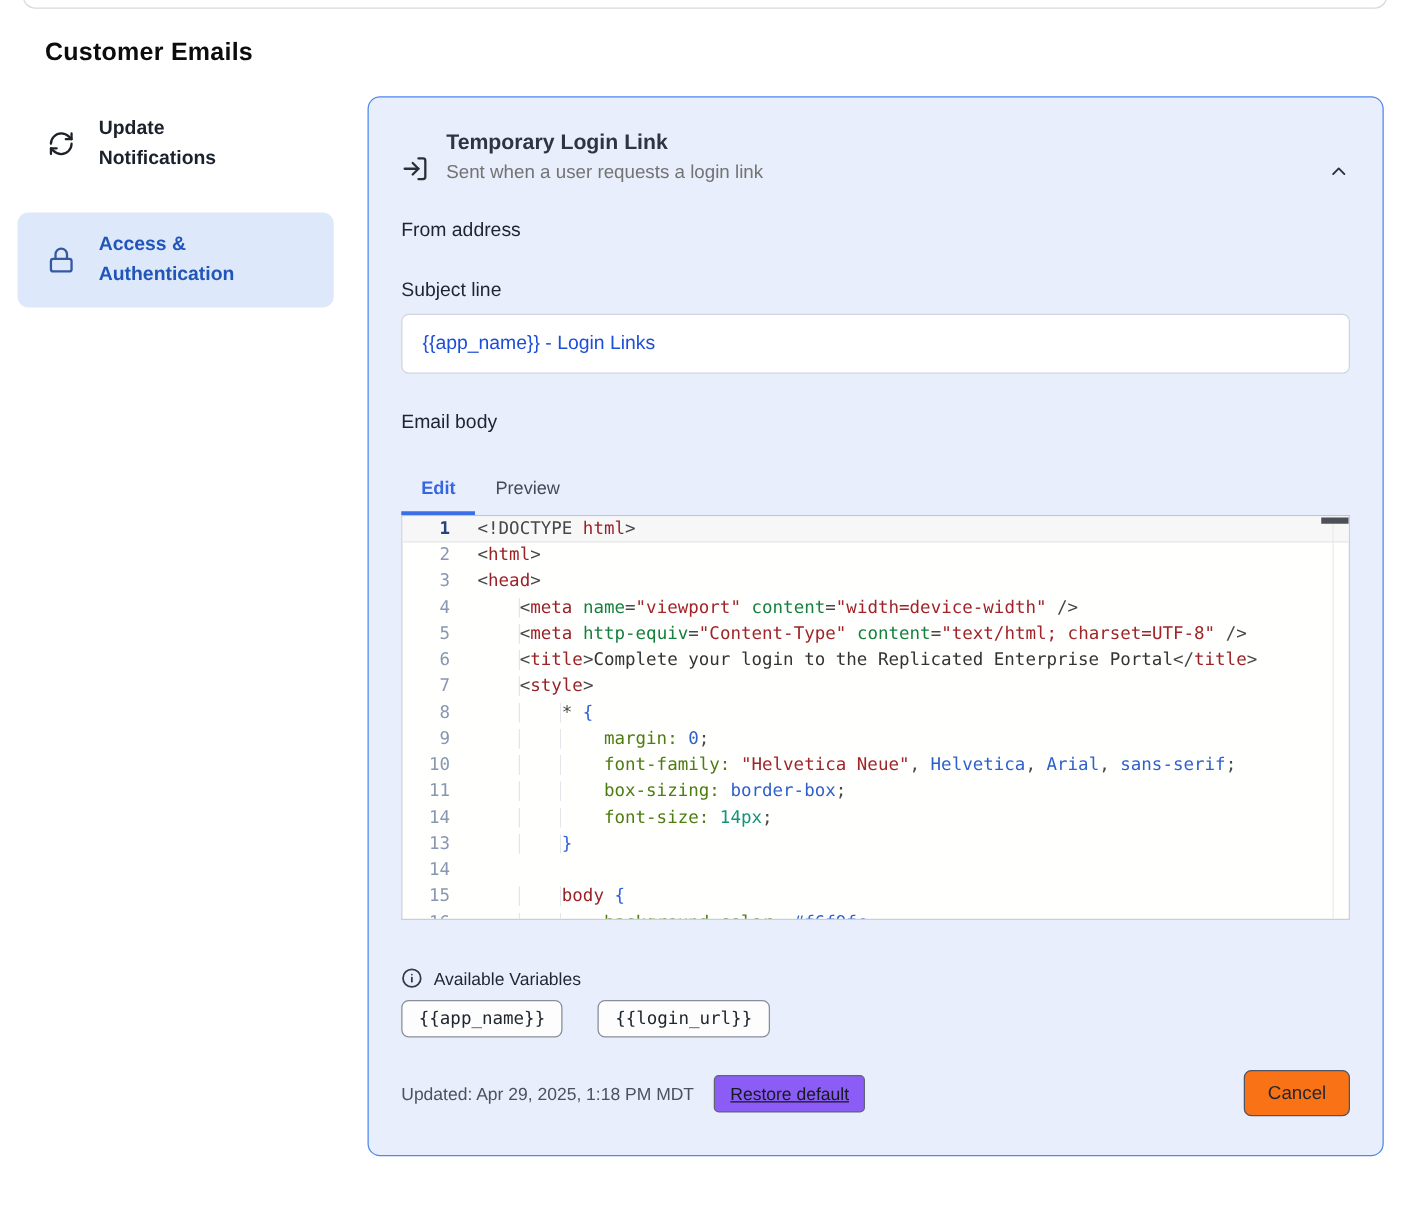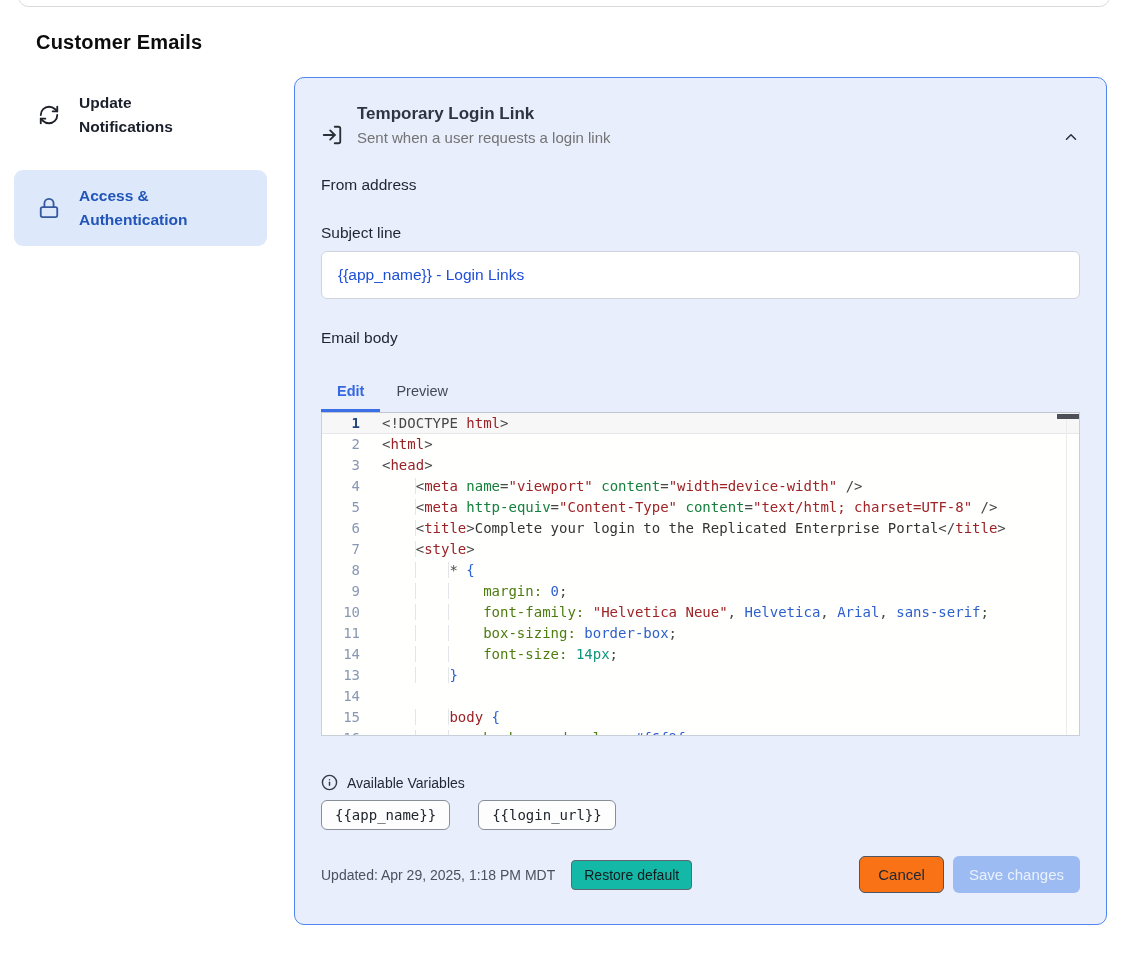--- a/index.html
+++ b/index.html
@@ -66,21 +66,21 @@
   .chips { margin-top:9px; display:flex; gap:28px; }
   .chip { height:30px; padding:0 13px; display:flex; align-items:center; background:#fdfdfd;
     border:1px solid #878e98; border-radius:6px; font-family:"DejaVu Sans Mono", monospace;
     font-size:14px; color:#20262e; cursor:pointer; }
 
   
   .panel-footer { margin-top:26px; display:flex; align-items:center; }
   .updated { font-size:14px; color:#4a5160; }
   .btn { font-family:"Liberation Sans", sans-serif; cursor:pointer; }
   .btn-restore { margin-left:16px; padding:6px 12px; font-size:14px; color:#16191d;
-    background:#14b8a6; border:1px solid #5f6670; border-radius:4px; }
+    background:#8b5cf6; border:1px solid #5f6670; border-radius:4px;text-decoration:underline; }
   .footer-right { margin-left:auto; display:flex; gap:9px; }
   .btn-cancel { padding:9px 18px; font-size:15px; color:#222831; background:#f97316;
     border:1px solid #4b5563; border-radius:6px; }
   .btn-save { padding:9px 16px; font-size:15px; color:#eaf1fe; background:#9cbbf2;
     border:none; border-radius:6px; }
   svg { display:block; }
 </style>
 </head>
 <body>
 
@@ -184,18 +184,17 @@
     <div class="chips">
       <div class="chip">{{app_name}}</div>
       <div class="chip">{{login_url}}</div>
     </div>
 
     <div class="panel-footer">
       <span class="updated">Updated: Apr 29, 2025, 1:18 PM MDT</span>
       <button class="btn btn-restore">Restore default</button>
       <div class="footer-right">
         <button class="btn btn-cancel">Cancel</button>
-        <button class="btn btn-save">Save changes</button>
       </div>
     </div>
 
   </div>
 </div>
 
 </body></html>

